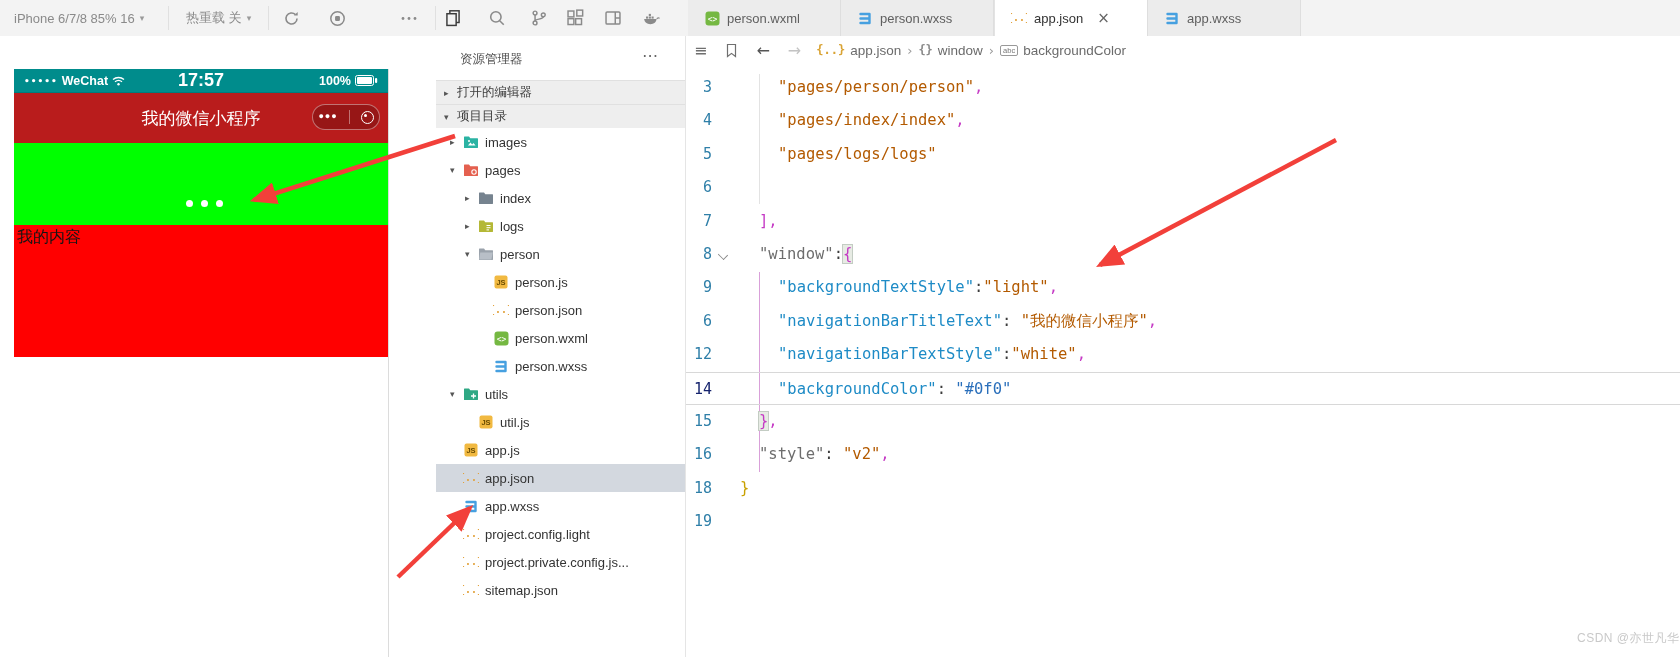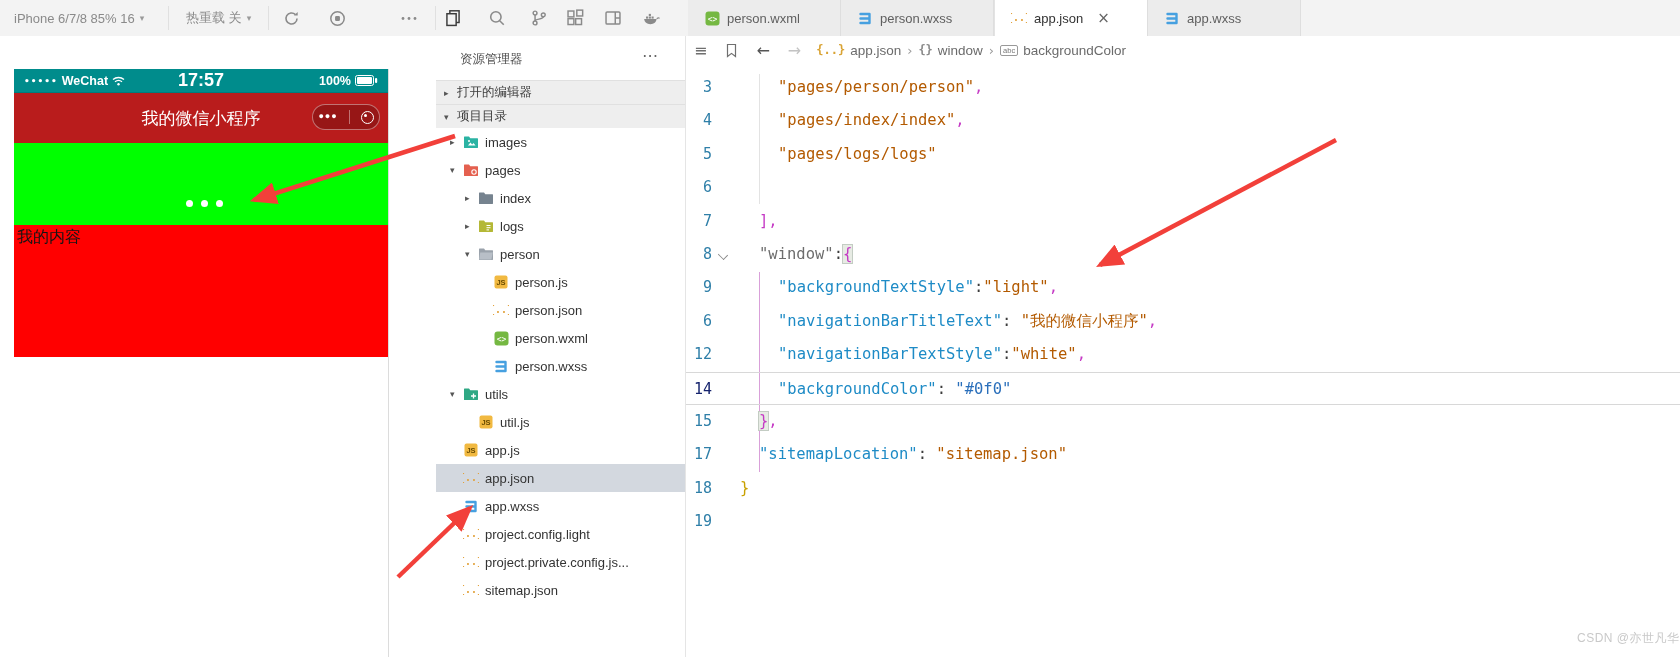--- a/index.html
+++ b/index.html
@@ -484,22 +484,22 @@
           </div>
           <div class="cline cur">
             <span class="lnum curn">14</span>
             <span class="ctext" style="left: 92px;"><span class="tk-key">"backgroundColor"</span><span class="tk-col">: </span><span class="tk-blu">"#0f0"</span></span>
           </div>
           <div class="cline">
             <span class="lnum">15</span>
             <span class="ctext" style="left: 73px;"><span class="tk-pct tk-boxed">}</span><span class="tk-pct">,</span></span>
           </div>
           <div class="cline">
-            <span class="lnum">17</span>
-            <span class="ctext" style="left: 73px;"><span class="tk-key">"sitemapLocation"</span><span class="tk-col">: </span><span class="tk-str">"sitemap.json"</span></span>
+            <span class="lnum">16</span>
+            <span class="ctext" style="left: 73px;"><span class="tk-gkey">"style"</span><span class="tk-col">: </span><span class="tk-str">"v2"</span><span class="tk-pct">,</span></span>
           </div>
           <div class="cline">
             <span class="lnum">18</span>
             <span class="ctext" style="left: 54px;"><span class="tk-gold">}</span></span>
           </div>
           <div class="cline">
             <span class="lnum">19</span>
             <span class="ctext" style="left: 54px;"></span>
           </div>
         </div>

